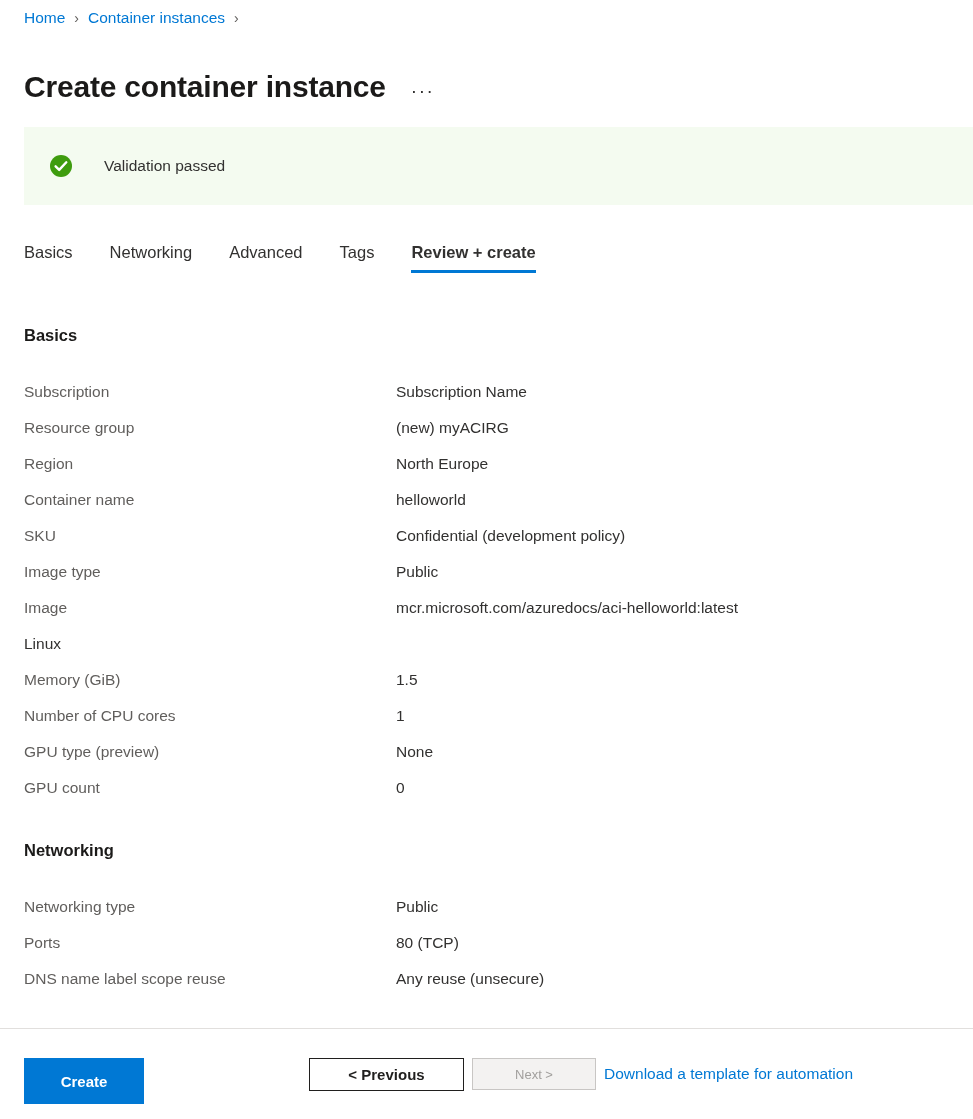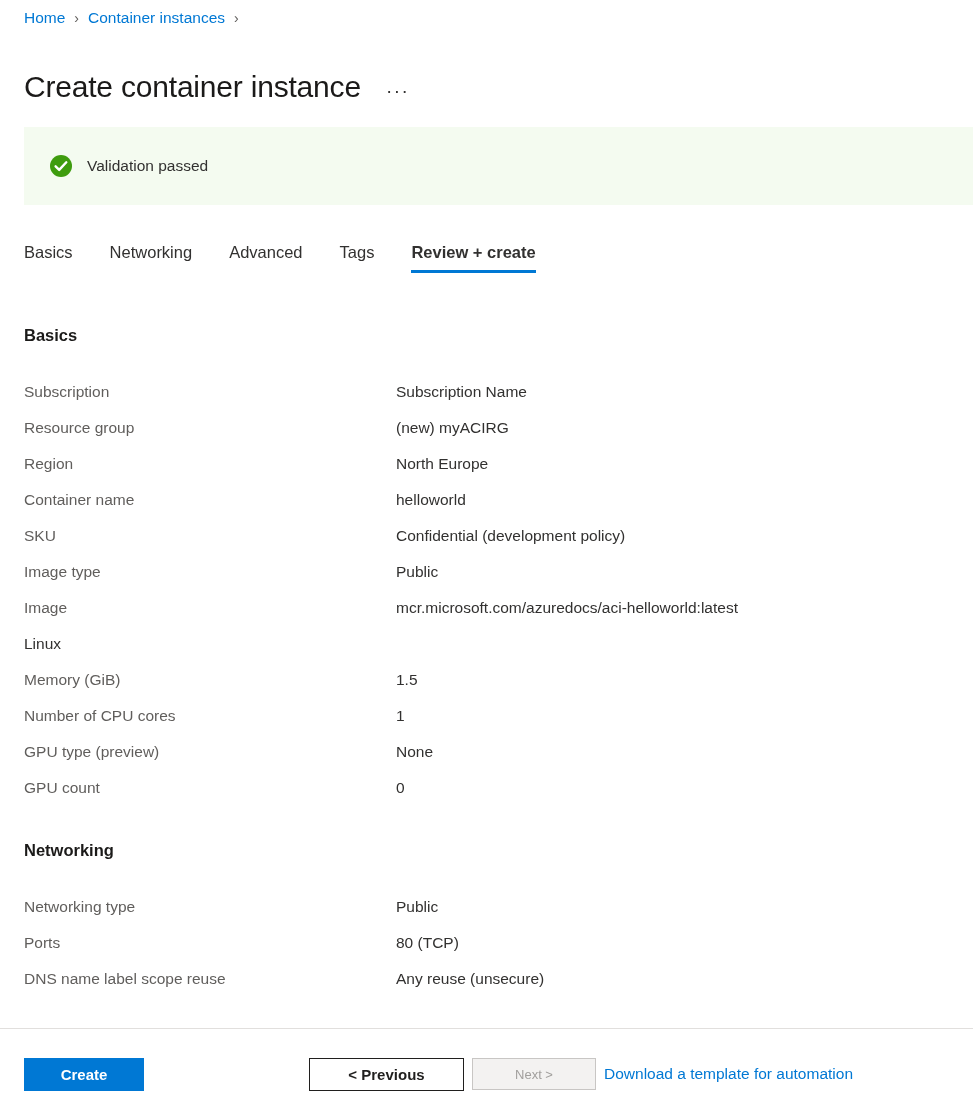--- a/index.html
+++ b/index.html
@@ -41,21 +41,21 @@
   
   .title-row {
     position: absolute;
     left: 24px;
     top: 46px;
     display: flex;
     align-items: center;
   }
   .page-title {
     font-size: 30px;
-    font-weight: normal;
+    font-weight: bold;
     color: #1b1a19;
     line-height: 42px;
     letter-spacing: -0.2px;
     white-space: nowrap;
   }
   .ellipsis-btn {
     margin-left: 22px;
     margin-top: 8px;
     cursor: pointer;
     color: #323130;
@@ -76,21 +76,21 @@
     display: flex;
     align-items: center;
   }
   .check-icon {
     width: 24px;
     height: 24px;
     margin-left: 25px;
     flex: 0 0 auto;
   }
   .validation-text {
-    margin-left: 14px;
+    margin-left: 31px;
     font-size: 15.5px;
     color: #323130;
   }
 
   
   .tabs {
     position: absolute;
     left: 24px;
     top: 243px;
     display: flex;
@@ -168,21 +168,21 @@
     right: 0;
     top: 1029px;
     height: 90px;
     background: #ffffff;
   }
   .btn-create {
     position: absolute;
     left: 24px;
     top: 29px;
     width: 120px;
-    height: 33px;
+    height: 46px;
     background: #0078d4;
     color: #ffffff;
     border: none;
     font-family: "Liberation Sans", sans-serif;
     font-size: 15px;
     font-weight: bold;
     cursor: pointer;
     padding: 0;
   }
   .btn-prev {

